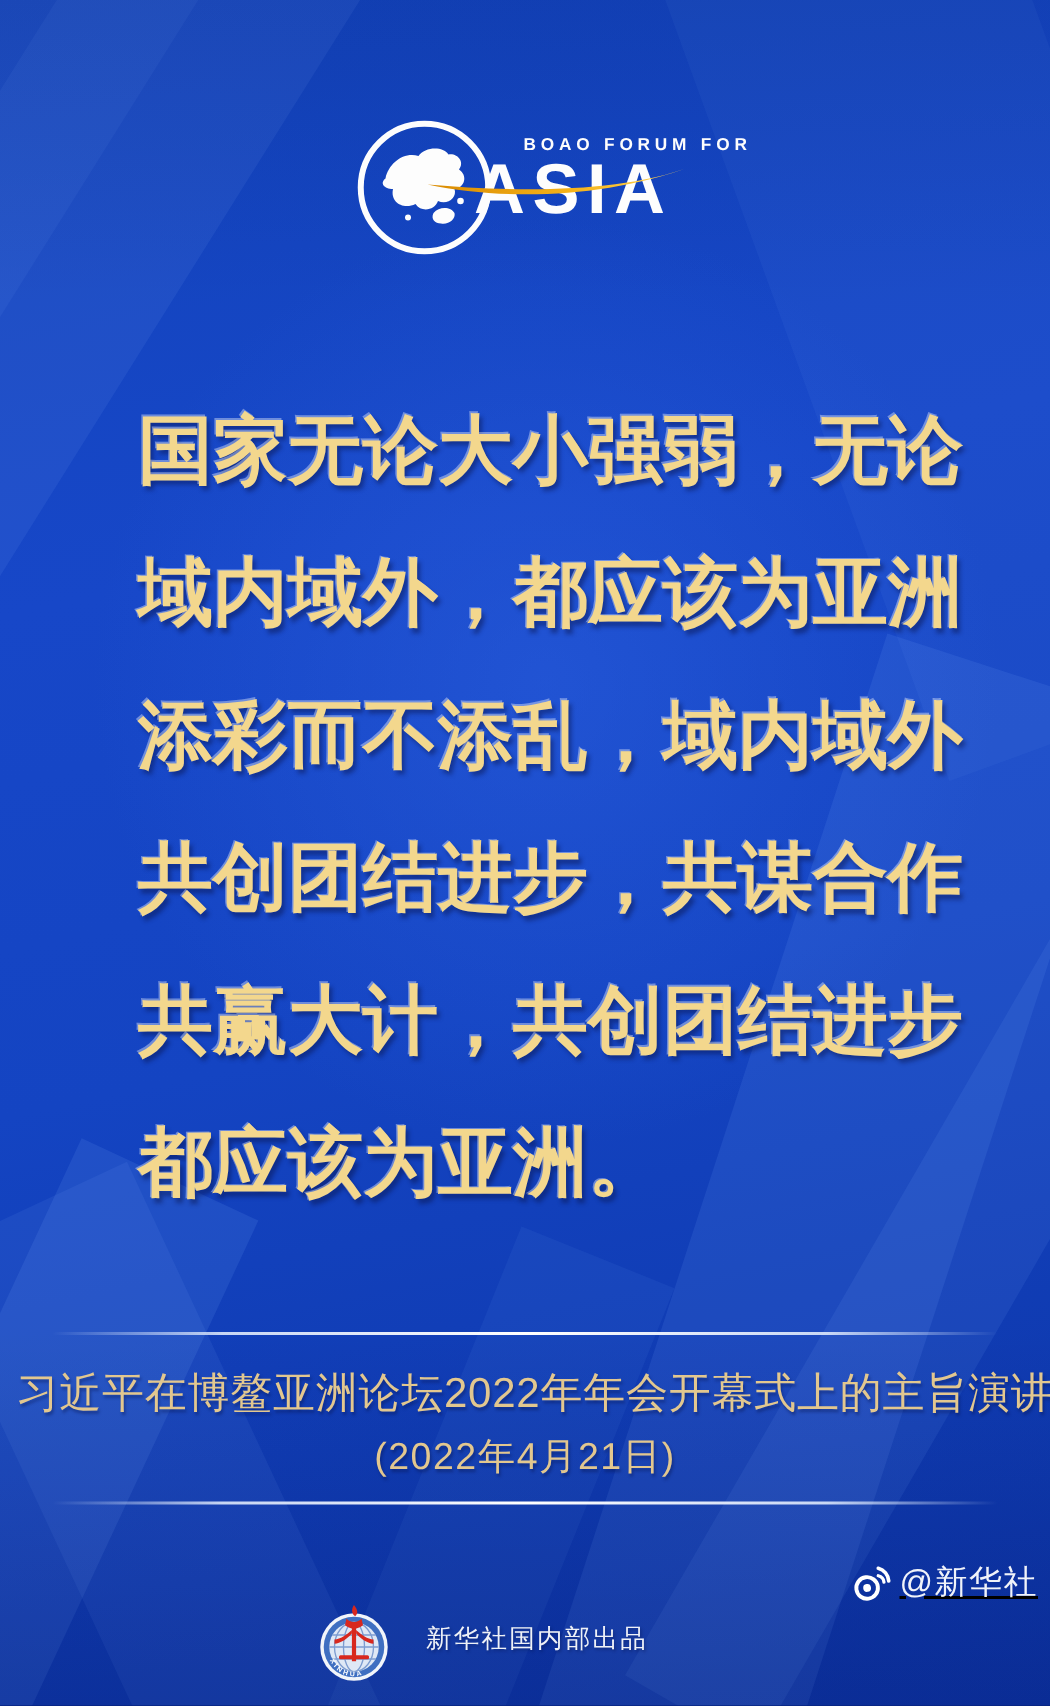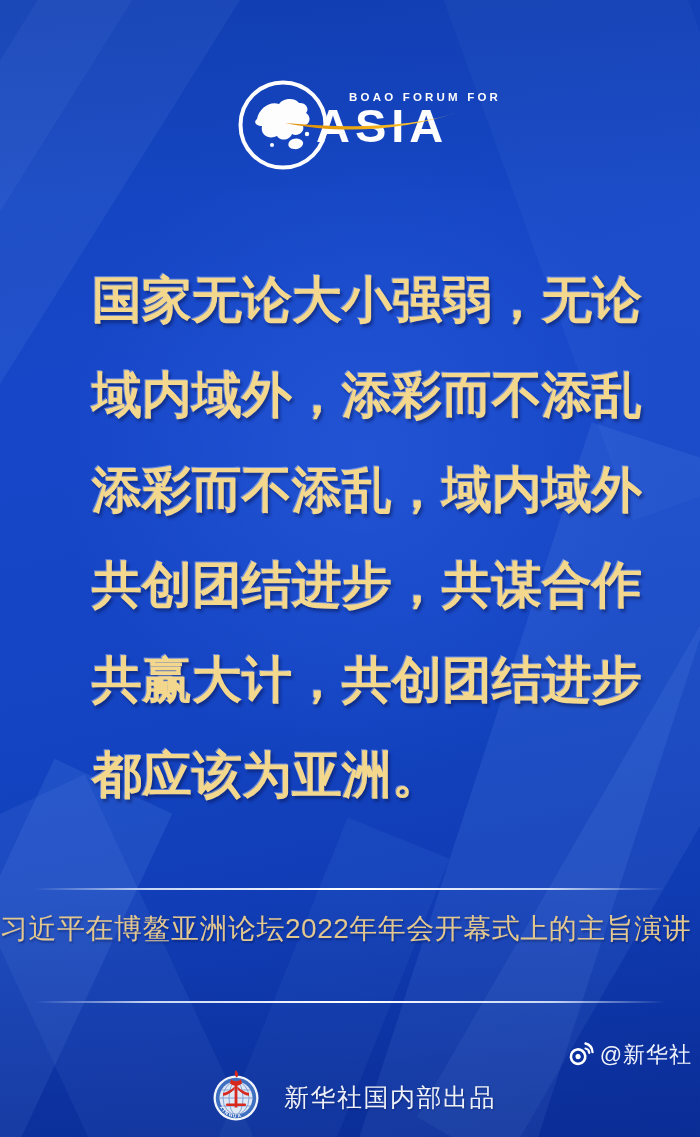--- a/index.html
+++ b/index.html
@@ -41,32 +41,32 @@
     text-shadow:-1px -1px 0 rgba(255,255,255,0.38), 2px 3px 3px rgba(8,18,70,0.45);
     margin-left:28px;
   }
   .quote-line.short{text-align-last:left;}
 
   
   .divider{position:absolute; left:35px; width:630px; height:2px; border-radius:1px;
     background:linear-gradient(90deg, rgba(210,228,255,0) 0%, rgba(230,240,255,0.85) 18%, #ffffff 50%, rgba(230,240,255,0.85) 82%, rgba(210,228,255,0) 100%);}
   .divider.top{top:888px;}
   .divider.bottom{top:1001px;}
-  .attr-title{position:absolute; left:0; top:910px; width:684px; text-align:center;
+  .attr-title{position:absolute; left:11px; top:910px; width:684px; text-align:center;
     color:#e2c78f; font-size:28px; letter-spacing:0.5px; white-space:nowrap;
     text-shadow:1px 2px 2px rgba(8,18,70,0.4);}
   .attr-date{position:absolute; left:0; top:954px; width:700px; text-align:center;
     color:#e2c78f; font-size:25px; letter-spacing:1px;
     text-shadow:1px 2px 2px rgba(8,18,70,0.4);}
 
   
   .emblem{position:absolute; left:211px; top:1068px; width:50px; height:54px;}
-  .producer{position:absolute; left:284px; top:1081px; color:#eef1f7; font-size:25px;
+  .producer{position:absolute; left:284px; top:1081px; color:#eef1f7; font-size:17px;
     letter-spacing:1.5px; white-space:nowrap; text-shadow:1px 1px 2px rgba(8,18,70,0.4);}
-  .watermark{position:absolute; right:8px; top:1040px; display:flex; gap:5px;}
+  .watermark{position:absolute; right:8px; top:1040px; display:flex; align-items:center; gap:5px;text-decoration:underline;}
   .weibo{width:28px; height:26px;}
   .handle{color:rgba(255,255,255,0.94); font-size:22px; letter-spacing:1px; white-space:nowrap;}
 </style>
 </head>
 <body>
 
 <div class="poster">
 
   <div class="beam b1"></div>
   <div class="beam b2"></div>
@@ -95,29 +95,30 @@
           <stop offset="0.55" stop-color="#f5b31a"></stop>
           <stop offset="1" stop-color="#ffd95e"></stop>
         </linearGradient>
       </defs>
       <path d="M7,20 C60,31 125,29 183,8 C135,26 65,25 7,20 Z" fill="url(#goldgrad)"></path>
     </svg>
   </header>
 
   <main class="quote">
     <div class="quote-line">国家无论大小强弱，无论</div>
-    <div class="quote-line">域内域外，添彩而不添乱</div>
+    <div class="quote-line">域内域外，都应该为亚洲</div>
     <div class="quote-line">添彩而不添乱，域内域外</div>
     <div class="quote-line">共创团结进步，共谋合作</div>
     <div class="quote-line">共赢大计，共创团结进步</div>
     <div class="quote-line short">都应该为亚洲。</div>
   </main>
 
   <div class="divider top"></div>
   <div class="attr-title">习近平在博鳌亚洲论坛2022年年会开幕式上的主旨演讲</div>
+  <div class="attr-date">(2022年4月21日)</div>
   <div class="divider bottom"></div>
 
   <footer>
     <svg class="emblem" viewBox="0 0 50 54" aria-hidden="true">
       <defs>
         <path id="arcpath" d="M 7.5,32 A 17.5,17.5 0 0 0 42.5,32" fill="none"></path>
       </defs>
       <circle cx="25" cy="30" r="22.5" fill="#f2f5fa"></circle>
       <circle cx="25" cy="30" r="20.2" fill="#3f6fc1"></circle>
       <circle cx="25" cy="30" r="16.5" fill="#dfe8f5"></circle>

